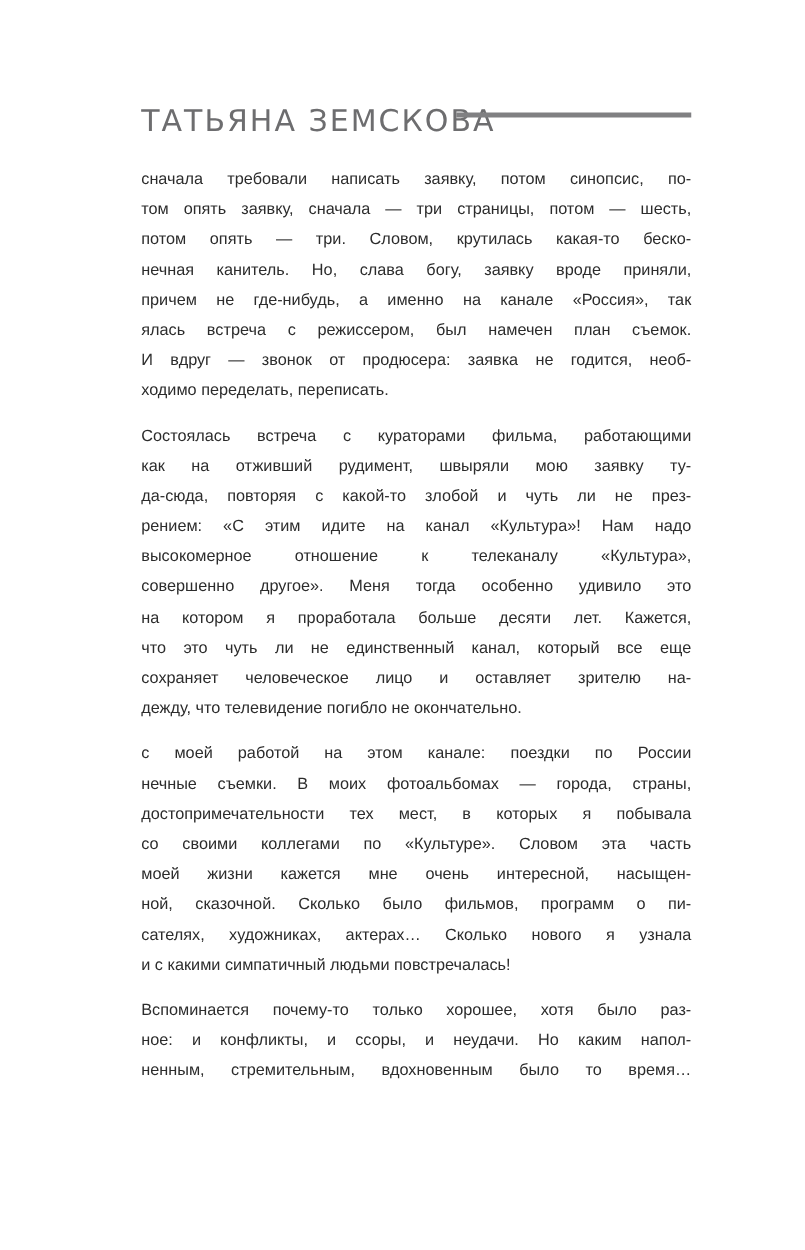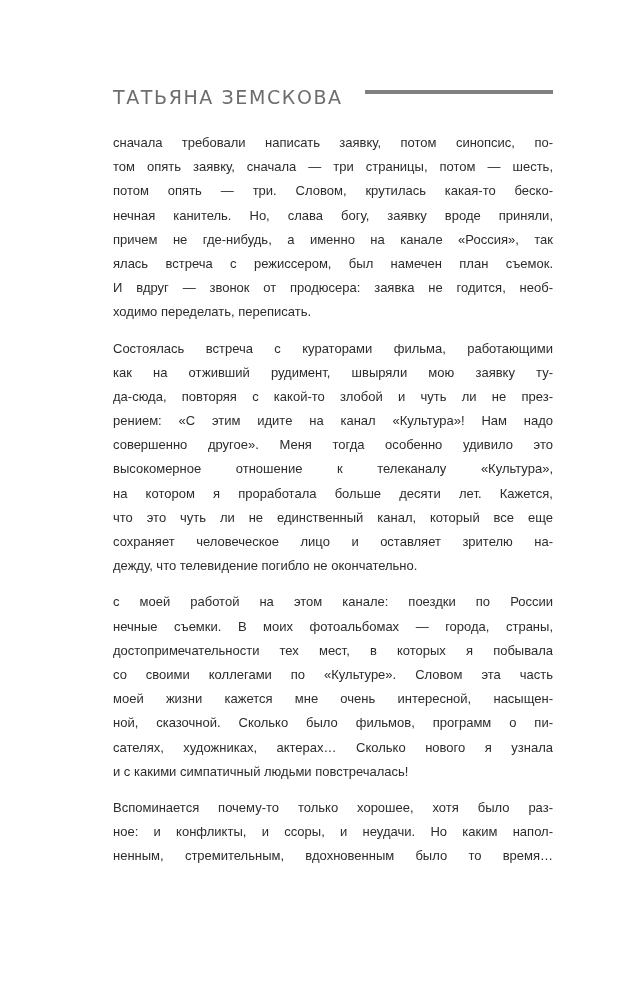--- a/index.html
+++ b/index.html
@@ -1,21 +1,21 @@
 <!DOCTYPE html>
 <html><head>
 <meta charset="utf-8">
 <style>
   html, body { margin: 0; padding: 0; background: #ffffff; }
   body { width: 644px; height: 1000px; position: relative; overflow: hidden; }
   .header { position: absolute; left: 113px; top: 84px; width: 440px; height: 26px; }
   .running-title {
     position: absolute; left: 0; top: 0;
     font-family: "DejaVu Sans", sans-serif;
-    font-size: 19px; letter-spacing: 1.6px;
+    font-size: 24px; letter-spacing: 1.6px;
     color: #6d6d6f; line-height: 26px; white-space: nowrap;
   }
   .rule {
     position: absolute; left: 252px; top: 6px; width: 188px; height: 4px;
     background: #808082;
   }
   .body-text {
     position: absolute; left: 113px; top: 131px; width: 440px;
     font-family: "Liberation Sans", sans-serif;
     font-size: 13px; line-height: 24.2px; color: #2c2c2c;
@@ -42,22 +42,22 @@
     <span class="line">причем не где-нибудь, а именно на канале «Россия», так</span>
     <span class="line">ялась встреча с режиссером, был намечен план съемок.</span>
     <span class="line">И вдруг — звонок от продюсера: заявка не годится, необ-</span>
     <span class="line last">ходимо переделать, переписать.</span>
   </div>
   <div class="para">
     <span class="line">Состоялась встреча с кураторами фильма, работающими</span>
     <span class="line">как на отживший рудимент, швыряли мою заявку ту-</span>
     <span class="line">да-сюда, повторяя с какой-то злобой и чуть ли не през-</span>
     <span class="line">рением: «С этим идите на канал «Культура»! Нам надо</span>
+    <span class="line">высокомерное отношение к телеканалу «Культура»,</span>
     <span class="line">совершенно другое». Меня тогда особенно удивило это</span>
-    <span class="line">высокомерное отношение к телеканалу «Культура»,</span>
     <span class="line">на котором я проработала больше десяти лет. Кажется,</span>
     <span class="line">что это чуть ли не единственный канал, который все еще</span>
     <span class="line">сохраняет человеческое лицо и оставляет зрителю на-</span>
     <span class="line last">дежду, что телевидение погибло не окончательно.</span>
   </div>
   <div class="para">
     <span class="line">с моей работой на этом канале: поездки по России</span>
     <span class="line">нечные съемки. В моих фотоальбомах — города, страны,</span>
     <span class="line">достопримечательности тех мест, в которых я побывала</span>
     <span class="line">со своими коллегами по «Культуре». Словом эта часть</span>

